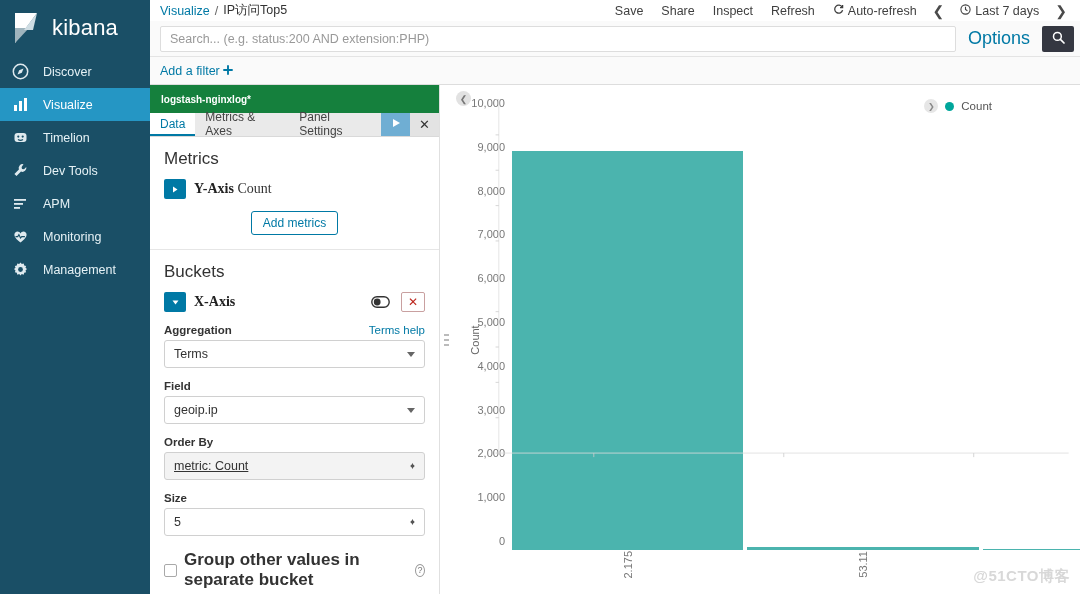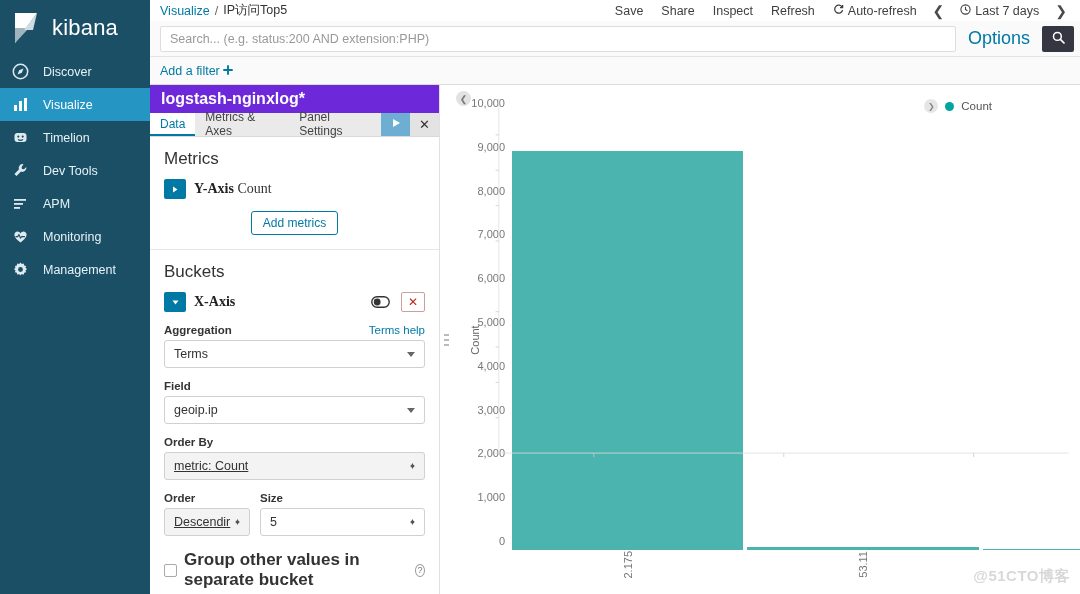--- a/index.html
+++ b/index.html
@@ -105,24 +105,24 @@
 
   .editor {
     width: 290px; flex: 0 0 290px;
     display: flex; flex-direction: column;
     background: #fff;
     border-right: 1px solid #e0e0e0;
     min-height: 0;
   }
   .editor-title {
     height: 28px;
-    background: #6d28d9;
+    background: #15803d;
     color: #fff;
     font-weight: bold;
-    font-size: 16px;
+    font-size: 10px;
     display: flex; align-items: center;
     padding-left: 11px;
   }
   .tabbar {
     height: 24px;
     background: #eaeaea;
     display: flex; align-items: stretch;
     border-bottom: 1px solid #d9d9d9;
   }
   .tab {
@@ -521,30 +521,20 @@
             <span class="lbl">Order By</span>
             <div class="sel native">
               <span>metric: Count</span>
               <span class="spin">
                   <i>▲</i>
                   <i>▼</i>
                 </span>
             </div>
 
             <div class="twocol">
-              <div class="col-order">
-                <span class="lbl">Order</span>
-                <div class="sel native">
-                  <span>Descendir</span>
-                  <span class="spin">
-                      <i>▲</i>
-                      <i>▼</i>
-                    </span>
-                </div>
-              </div>
               <div class="col-size">
                 <span class="lbl">Size</span>
                 <div class="sel">
                   <span>5</span>
                   <span class="spin">
                       <i>▲</i>
                       <i>▼</i>
                     </span>
                 </div>
               </div>

